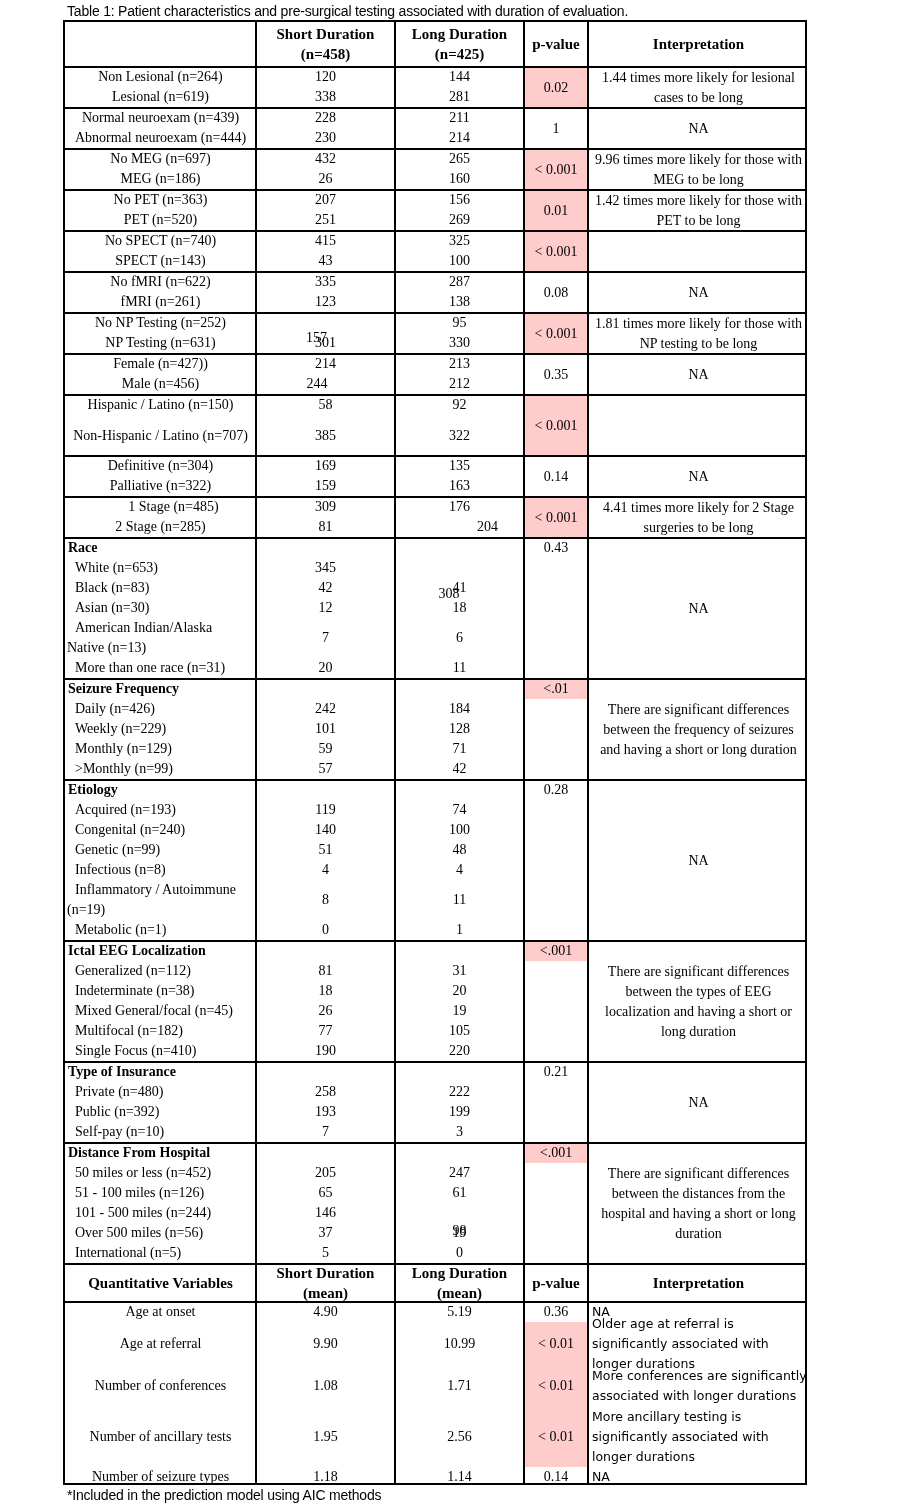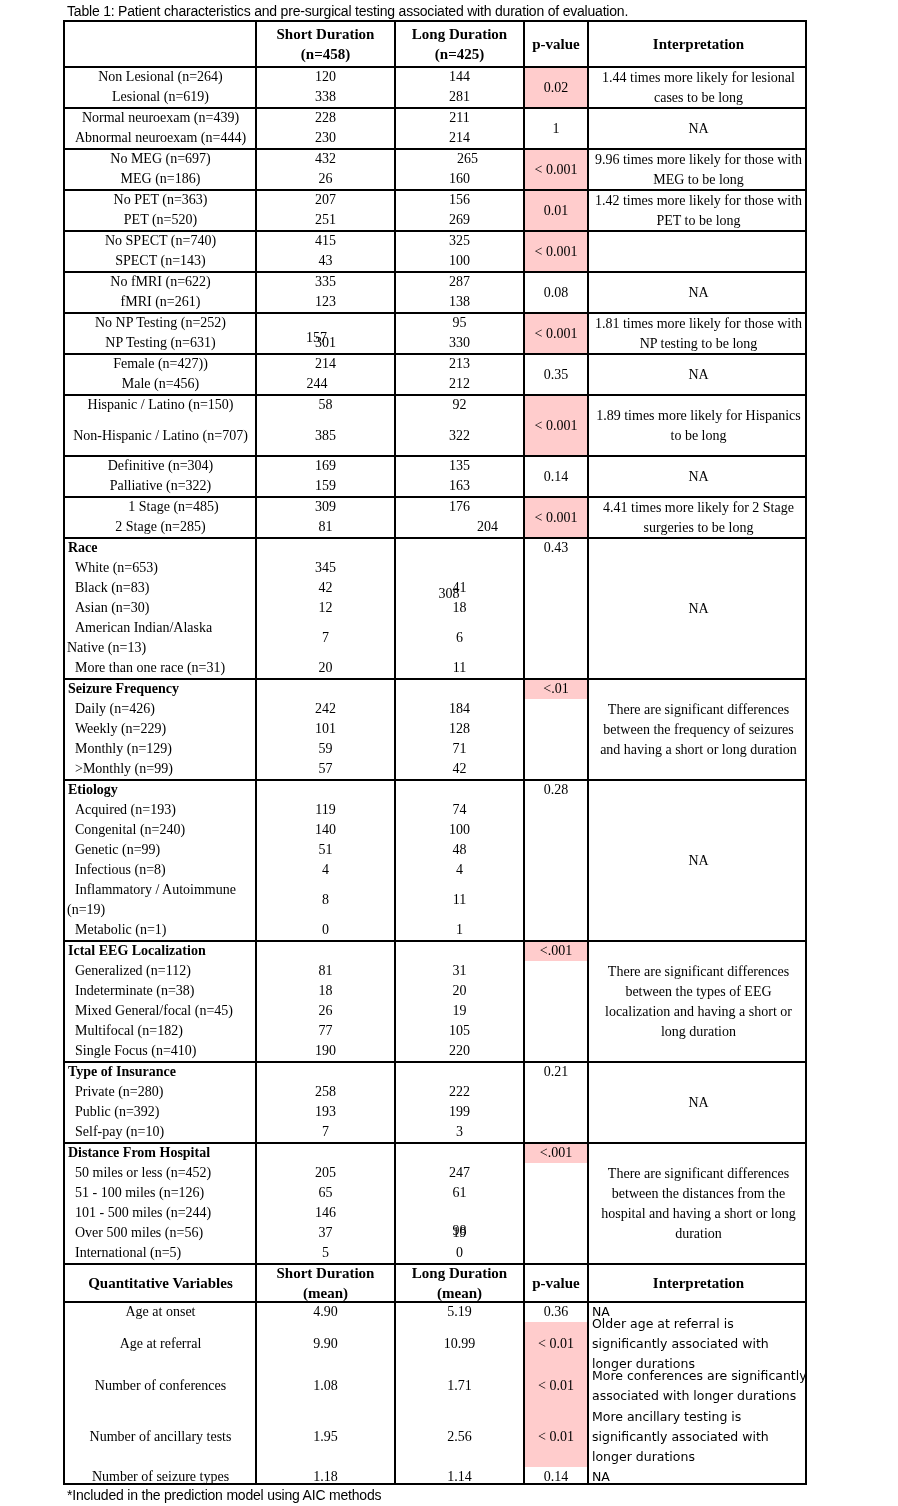--- a/index.html
+++ b/index.html
@@ -58,21 +58,21 @@
     <div class="line c" style="top: 86px; left: 330px; width: 129px;">211</div>
     <div class="line c" style="top: 106px; left: 330px; width: 129px;">214</div>
     <div class="line c" style="top: 96.5px; left: 459px; width: 64px;">1</div>
     <div class="interp" style="left: 525px; width: 217px; top: 86px; height: 41px;">NA</div>
     <div class="hline" style="top: 126px;"></div>
     <div class="pink" style="background: rgb(255, 204, 204); left: 460px; width: 62px; top: 128px; height: 39px;"></div>
     <div class="line c" style="top: 127px; left: 0px; width: 191px;">No MEG (n=697)</div>
     <div class="line c" style="top: 147px; left: 0px; width: 191px;">MEG (n=186)</div>
     <div class="line c" style="top: 127px; left: 191px; width: 139px;">432</div>
     <div class="line c" style="top: 147px; left: 191px; width: 139px;">26</div>
-    <div class="line c" style="top: 127px; left: 338px; width: 129px;">265</div>
+    <div class="line c" style="top: 127px; left: 330px; width: 129px;">265</div>
     <div class="line c" style="top: 147px; left: 330px; width: 129px;">160</div>
     <div class="line c" style="top: 137.5px; left: 459px; width: 64px;">&lt; 0.001</div>
     <div class="interp" style="left: 525px; width: 217px; top: 127px; height: 41px;">9.96 times more likely for those with MEG to be long</div>
     <div class="hline" style="top: 167px;"></div>
     <div class="pink" style="background: rgb(255, 204, 204); left: 460px; width: 62px; top: 169px; height: 39px;"></div>
     <div class="line c" style="top: 168px; left: 0px; width: 191px;">No PET (n=363)</div>
     <div class="line c" style="top: 188px; left: 0px; width: 191px;">PET (n=520)</div>
     <div class="line c" style="top: 168px; left: 191px; width: 139px;">207</div>
     <div class="line c" style="top: 188px; left: 191px; width: 139px;">251</div>
     <div class="line c" style="top: 168px; left: 330px; width: 129px;">156</div>
@@ -118,21 +118,20 @@
     <div class="interp" style="left: 525px; width: 217px; top: 332px; height: 41px;">NA</div>
     <div class="hline" style="top: 372px;"></div>
     <div class="pink" style="background: rgb(255, 204, 204); left: 460px; width: 62px; top: 374px; height: 59px;"></div>
     <div class="line c" style="top: 373px; left: 0px; width: 191px;">Hispanic / Latino (n=150)</div>
     <div class="line c" style="top: 404px; left: 0px; width: 191px;">Non-Hispanic / Latino (n=707)</div>
     <div class="line c" style="top: 373px; left: 191px; width: 139px;">58</div>
     <div class="line c" style="top: 404px; left: 191px; width: 139px;">385</div>
     <div class="line c" style="top: 373px; left: 330px; width: 129px;">92</div>
     <div class="line c" style="top: 404px; left: 330px; width: 129px;">322</div>
     <div class="line c" style="top: 393.5px; left: 459px; width: 64px;">&lt; 0.001</div>
-    <div class="interp" style="left: 525px; width: 217px; top: 373px; height: 61px;">1.89 times more likely for Hispanics to be long</div>
     <div class="hline" style="top: 433px;"></div>
     <div class="line c" style="top: 434px; left: 0px; width: 191px;">Definitive (n=304)</div>
     <div class="line c" style="top: 454px; left: 0px; width: 191px;">Palliative (n=322)</div>
     <div class="line c" style="top: 434px; left: 191px; width: 139px;">169</div>
     <div class="line c" style="top: 454px; left: 191px; width: 139px;">159</div>
     <div class="line c" style="top: 434px; left: 330px; width: 129px;">135</div>
     <div class="line c" style="top: 454px; left: 330px; width: 129px;">163</div>
     <div class="line c" style="top: 444.5px; left: 459px; width: 64px;">0.14</div>
     <div class="interp" style="left: 525px; width: 217px; top: 434px; height: 41px;">NA</div>
     <div class="hline" style="top: 474px;"></div>
@@ -221,21 +220,21 @@
     <div class="line" style="top: 999px; left: 10px;">Multifocal (n=182)</div>
     <div class="line c" style="top: 999px; left: 191px; width: 139px;">77</div>
     <div class="line c" style="top: 999px; left: 330px; width: 129px;">105</div>
     <div class="line" style="top: 1019px; left: 10px;">Single Focus (n=410)</div>
     <div class="line c" style="top: 1019px; left: 191px; width: 139px;">190</div>
     <div class="line c" style="top: 1019px; left: 330px; width: 129px;">220</div>
     <div class="interp" style="left: 525px; width: 217px; top: 929px; height: 101px;">There are significant differences between the types of EEG localization and having a short or long duration</div>
     <div class="hline" style="top: 1039px;"></div>
     <div class="line" style="top: 1040px; left: 3px; font-weight: bold;">Type of Insurance</div>
     <div class="line c" style="top: 1040px; left: 459px; width: 64px;">0.21</div>
-    <div class="line" style="top: 1060px; left: 10px;">Private (n=280)</div>
+    <div class="line" style="top: 1060px; left: 10px;">Private (n=480)</div>
     <div class="line c" style="top: 1060px; left: 191px; width: 139px;">258</div>
     <div class="line c" style="top: 1060px; left: 330px; width: 129px;">222</div>
     <div class="line" style="top: 1080px; left: 10px;">Public (n=392)</div>
     <div class="line c" style="top: 1080px; left: 191px; width: 139px;">193</div>
     <div class="line c" style="top: 1080px; left: 330px; width: 129px;">199</div>
     <div class="line" style="top: 1100px; left: 10px;">Self-pay (n=10)</div>
     <div class="line c" style="top: 1100px; left: 191px; width: 139px;">7</div>
     <div class="line c" style="top: 1100px; left: 330px; width: 129px;">3</div>
     <div class="interp" style="left: 525px; width: 217px; top: 1050px; height: 61px;">NA</div>
     <div class="hline" style="top: 1120px;"></div>

